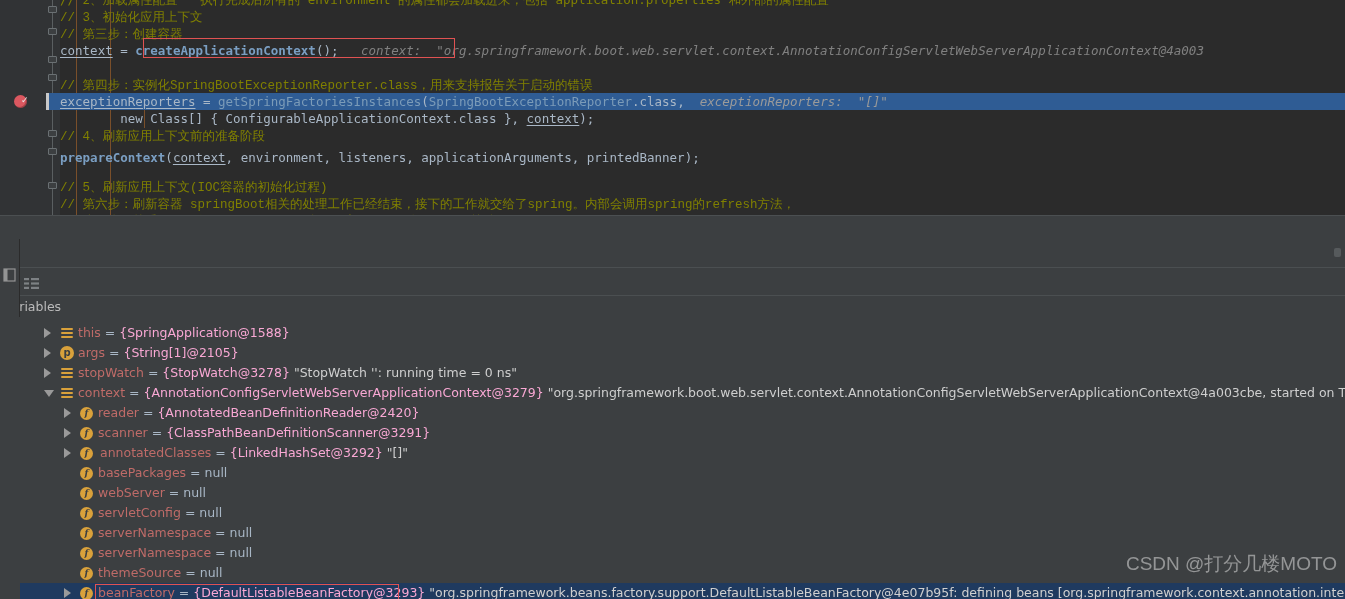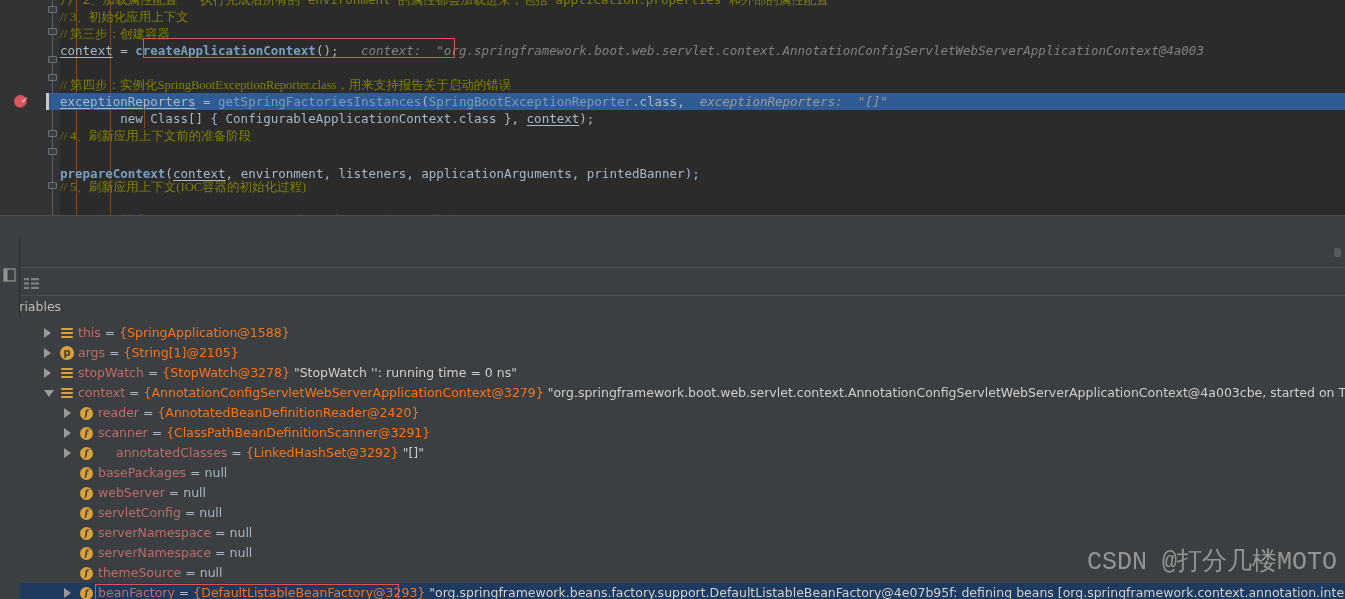--- a/index.html
+++ b/index.html
@@ -56,21 +56,21 @@
   }
   .bp-icon {
     position: absolute; width: 13px; height: 13px; border-radius: 50%;
     background: #db5860; box-shadow: inset -1px -1px 0 rgba(0,0,0,.25);
   }
   .bp-check {
     position: absolute; color: #e8e8e8; font-size: 9px; line-height: 9px;
     font-family: "DejaVu Sans", sans-serif;
   }
   .tok-cmt { color: #808000; }
-  .tok-cmt-cn { font-family: Liberation Serif, serif; font-size: 12.5px; }
+  .tok-cmt-cn { font-family: Liberation Mono, monospace; font-size: 12.5px; }
   .tok-id { color: #a9b7c6; }
   .tok-fn { color: #7a9ec2; font-weight: bold; }
   .tok-hint { color: #808080; font-style: italic; }
   .tok-hint-l { color: #9a9a9a; font-style: italic; }
   .tok-dim { color: #7b9bb8; }
   .underline-var { text-decoration: underline; text-underline-offset: 2px; }
   .redbox {
     position: absolute; border: 1px solid #e05252; pointer-events: none;
   }
 
@@ -148,29 +148,29 @@
   }
   .ic-field {
     width: 13px; height: 13px; border-radius: 50%; background: #d9a13b;
     color: #3c3f41; font-size: 9px; line-height: 13px; text-align: center;
     font-family: "DejaVu Serif", serif; font-style: italic; font-weight: bold;
     margin-top: 1px;
   }
   .vtext { position: absolute; top: 0; white-space: pre; }
   .vname { color: #bf6b68; }
   .veq { color: #a9b7c6; }
-  .vtype { color: #f97316; text-align: right; }
+  .vtype { color: #f9a8d4; text-align: right; }
   .vstr { color: #cfcfcf; }
   .vnull { color: #a9b7c6; }
 
   
   #watermark {
     position: absolute; right: 8px; bottom: 22px;
-    color: rgba(220,220,220,.55); font-size: 25px;
-    font-family: Liberation Mono, monospace;
+    color: rgba(220,220,220,.55); font-size: 19px;
+    font-family: Liberation Sans, sans-serif;
     pointer-events: none; white-space: nowrap;
   }
 
   
   .scroll-thumb {
     position: absolute; background: #5a5f61; border-radius: 2px; opacity:.85;
   }
 </style>
 </head>
 <body>
@@ -207,22 +207,23 @@
 
     <div id="code-text-layer" style="position:absolute;left:60px;top:0;width:1285px;height:215px;overflow:hidden;">
         <div class="code-line" style="top: -9px;"><span class="tok-cmt">// 2、加载属性配置   执行完成后所有的 environment 的属性都会加载进来，包括 application.properties 和外部的属性配置</span></div>
         <div class="code-line" style="top: 8px;"><span class="tok-cmt tok-cmt-cn">// 3、初始化应用上下文</span></div>
         <div class="code-line" style="top: 25px;"><span class="tok-cmt tok-cmt-cn">// 第三步：创建容器</span></div>
         <div class="code-line" style="top: 42px;"><span class="tok-id underline-var">context</span><span class="tok-id"> = </span><span class="tok-fn">createApplicationContext</span><span class="tok-id">();</span><span class="tok-hint">   context:  "org.springframework.boot.web.servlet.context.AnnotationConfigServletWebServerApplicationContext@4a003</span></div>
         <div class="code-line" style="top: 76px;"><span class="tok-cmt tok-cmt-cn">// 第四步：实例化SpringBootExceptionReporter.class，用来支持报告关于启动的错误</span></div>
         <div class="code-line" style="top: 93px;"><span class="tok-id underline-var">exceptionReporters</span><span class="tok-id"> = </span><span class="tok-dim">getSpringFactoriesInstances</span><span class="tok-id">(</span><span class="tok-dim">SpringBootExceptionReporter</span><span class="tok-id">.class,</span><span class="tok-hint-l">  exceptionReporters:  "[]"</span></div>
         <div class="code-line" style="top: 110px;"><span class="tok-id">        new Class[] { ConfigurableApplicationContext.class }, </span><span class="tok-id underline-var">context</span><span class="tok-id">);</span></div>
         <div class="code-line" style="top: 127px;"><span class="tok-cmt tok-cmt-cn">// 4、刷新应用上下文前的准备阶段</span></div>
-        <div class="code-line" style="top: 165px;"><span class="tok-fn">prepareContext</span><span class="tok-id">(</span><span class="tok-id underline-var">context</span><span class="tok-id">, environment, listeners, applicationArguments, printedBanner);</span></div>
+        <div class="code-line" style="top: 149px;"><span class="tok-fn">prepareContext</span><span class="tok-id">(</span><span class="tok-id underline-var">context</span><span class="tok-id">, environment, listeners, applicationArguments, printedBanner);</span></div>
         <div class="code-line" style="top: 178px;"><span class="tok-cmt tok-cmt-cn">// 5、刷新应用上下文(IOC容器的初始化过程)</span></div>
+        <div class="code-line" style="top: 195px;"><span class="tok-cmt tok-cmt-cn">// 第六步：刷新容器 springBoot相关的处理工作已经结束，接下的工作就交给了spring。内部会调用spring的refresh方法，</span></div>
         <div class="code-line" style="top: 212px;"><span class="tok-cmt tok-cmt-cn">// 这一步至关重要，整个源码分析最具最复杂、最主要 ioc 和 aop 的关键</span></div>
       </div>
 
     <div class="redbox" id="rb-context" style="left: 143px; top: 38px; width: 312px; height: 20px;"></div>
   </div>
 
   <div id="breadcrumb">
     <span class="bc-inner">
       <span>SpringApplication</span><span class="bc-sep">›</span><span>run()</span>
     </span>
@@ -335,21 +336,21 @@
           <span class="vtext" style="left: 78px;"><span class="vname">reader</span><span class="veq"> = </span><span class="vtype">{AnnotatedBeanDefinitionReader@2420}</span></span>
         </div>
         <div class="vrow" style="top: 106px;">
           <div class="twisty" style="left: 44px;"></div>
           <div class="vicon ic-field" style="left: 60px;">f</div>
           <span class="vtext" style="left: 78px;"><span class="vname">scanner</span><span class="veq"> = </span><span class="vtype">{ClassPathBeanDefinitionScanner@3291}</span></span>
         </div>
         <div class="vrow" style="top: 126px;">
           <div class="twisty" style="left: 44px;"></div>
           <div class="vicon ic-field" style="left: 60px;">f</div>
-          <span class="vtext" style="left: 96px;"><span class="vname">annotatedClasses</span><span class="veq"> = </span><span class="vtype">{LinkedHashSet@3292}</span><span class="vstr"> "[]"</span></span>
+          <span class="vtext" style="left: 80px;"><span class="vname">annotatedClasses</span><span class="veq"> = </span><span class="vtype">{LinkedHashSet@3292}</span><span class="vstr"> "[]"</span></span>
         </div>
         <div class="vrow" style="top: 146px;">
           <div class="vicon ic-field" style="left: 60px;">f</div>
           <span class="vtext" style="left: 78px;"><span class="vname">basePackages</span><span class="veq"> = </span><span class="vnull">null</span></span>
         </div>
         <div class="vrow" style="top: 166px;">
           <div class="vicon ic-field" style="left: 60px;">f</div>
           <span class="vtext" style="left: 78px;"><span class="vname">webServer</span><span class="veq"> = </span><span class="vnull">null</span></span>
         </div>
         <div class="vrow" style="top: 186px;">

